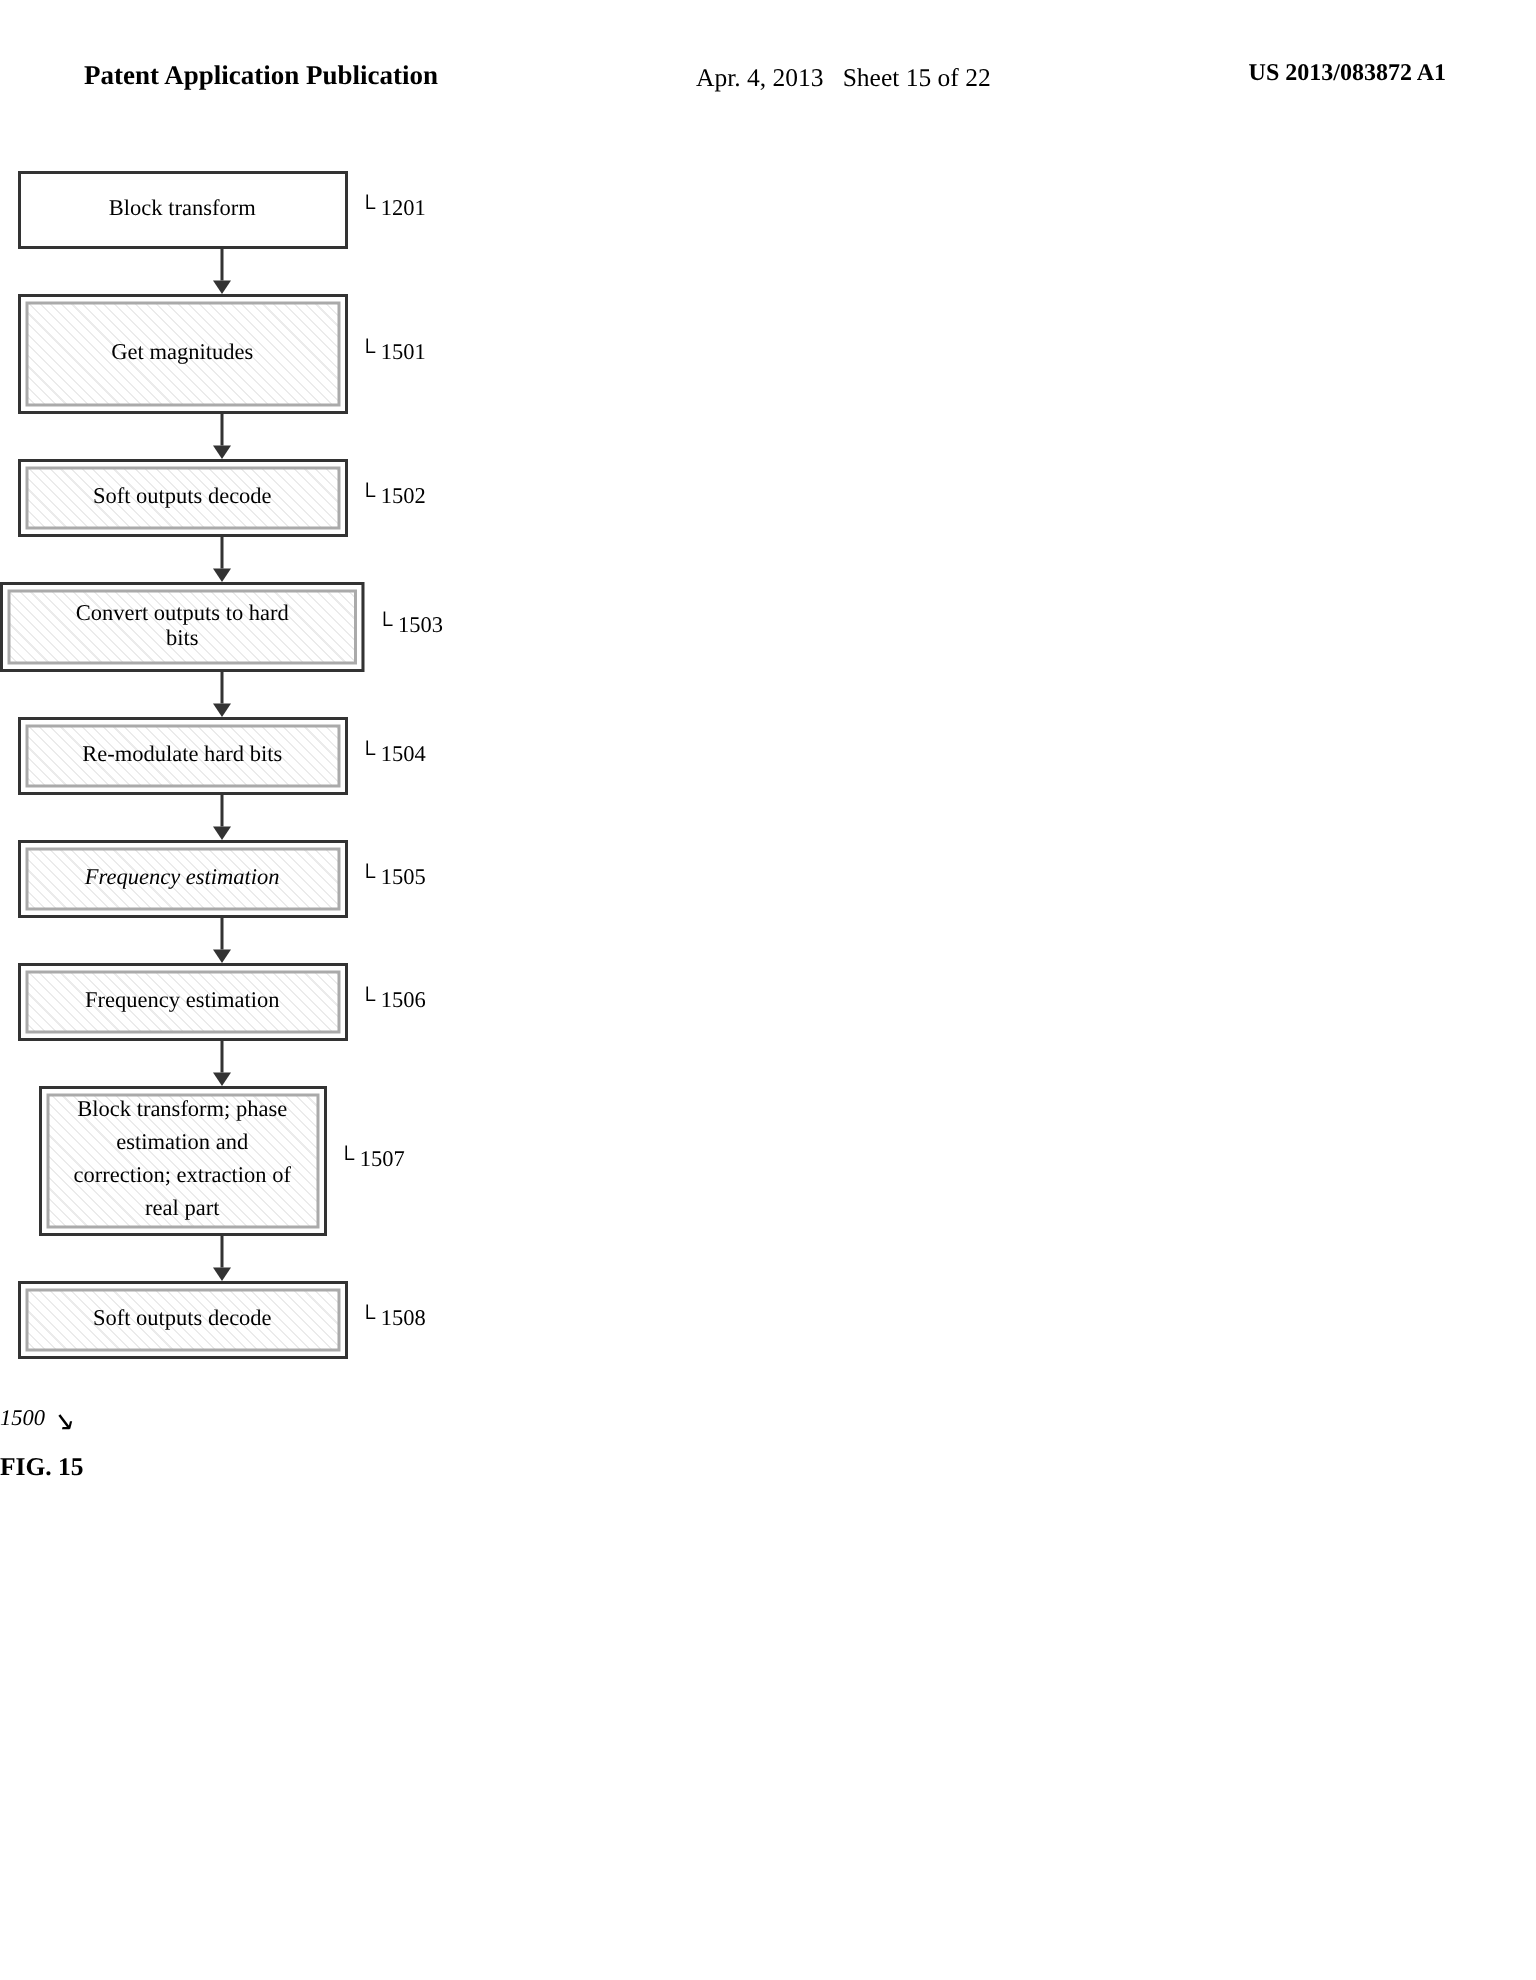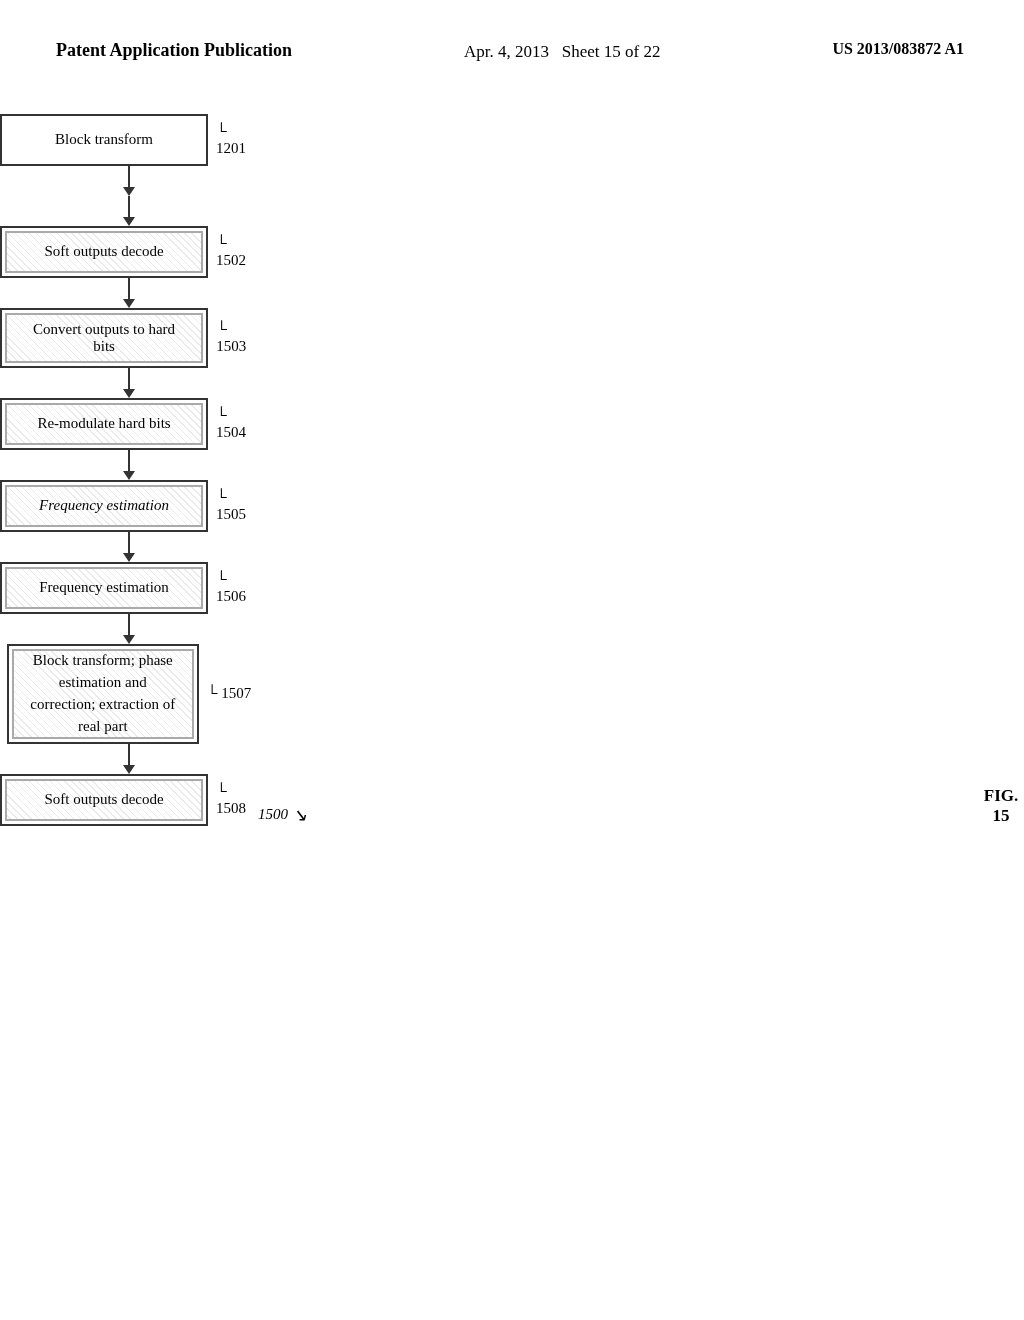--- a/index.html
+++ b/index.html
@@ -29,22 +29,22 @@
       line-height: 1.4;
     }
     .header-right {
       font-size: 16px;
       font-weight: bold;
     }
 
     
     .diagram-area {
       display: flex;
-      flex-direction: row;
-      align-items: flex-end;
+      flex-direction: column;
+      align-items: flex-start;
       margin-top: 30px;
       position: relative;
     }
 
     
     .flowchart {
       display: flex;
       flex-direction: column;
       align-items: center;
       position: relative;
@@ -147,40 +147,46 @@
         <span>Block transform</span>
       </div>
       <span class="ref-mark">└ 1201</span>
     </div>
 
     <div class="arrow-down">
       <div class="arrow-line"></div>
       <div class="arrow-head"></div>
     </div>
 
+    <div class="step-row">
+      <div class="flow-box hatched" style="width:220px; height:80px;">
+        <span>Get magnitudes</span>
+      </div>
+      <span class="ref-mark">└ 1501</span>
+    </div>
 
     <div class="arrow-down">
       <div class="arrow-line"></div>
       <div class="arrow-head"></div>
     </div>
 
     <div class="step-row">
       <div class="flow-box hatched" style="width:220px; height:52px;">
         <span>Soft outputs decode</span>
       </div>
       <span class="ref-mark">└ 1502</span>
     </div>
 
     <div class="arrow-down">
       <div class="arrow-line"></div>
       <div class="arrow-head"></div>
     </div>
 
     <div class="step-row">
-      <div class="flow-box hatched" style="width:220px; height:60px; flex-direction:column; padding:4px;">
+      <div class="flow-box hatched" style="width:243px; height:60px; flex-direction:column; padding:4px;">
         <span style="text-align:center;">Convert outputs to hard<br>bits</span>
       </div>
       <span class="ref-mark">└ 1503</span>
     </div>
 
     <div class="arrow-down">
       <div class="arrow-line"></div>
       <div class="arrow-head"></div>
     </div>
 

